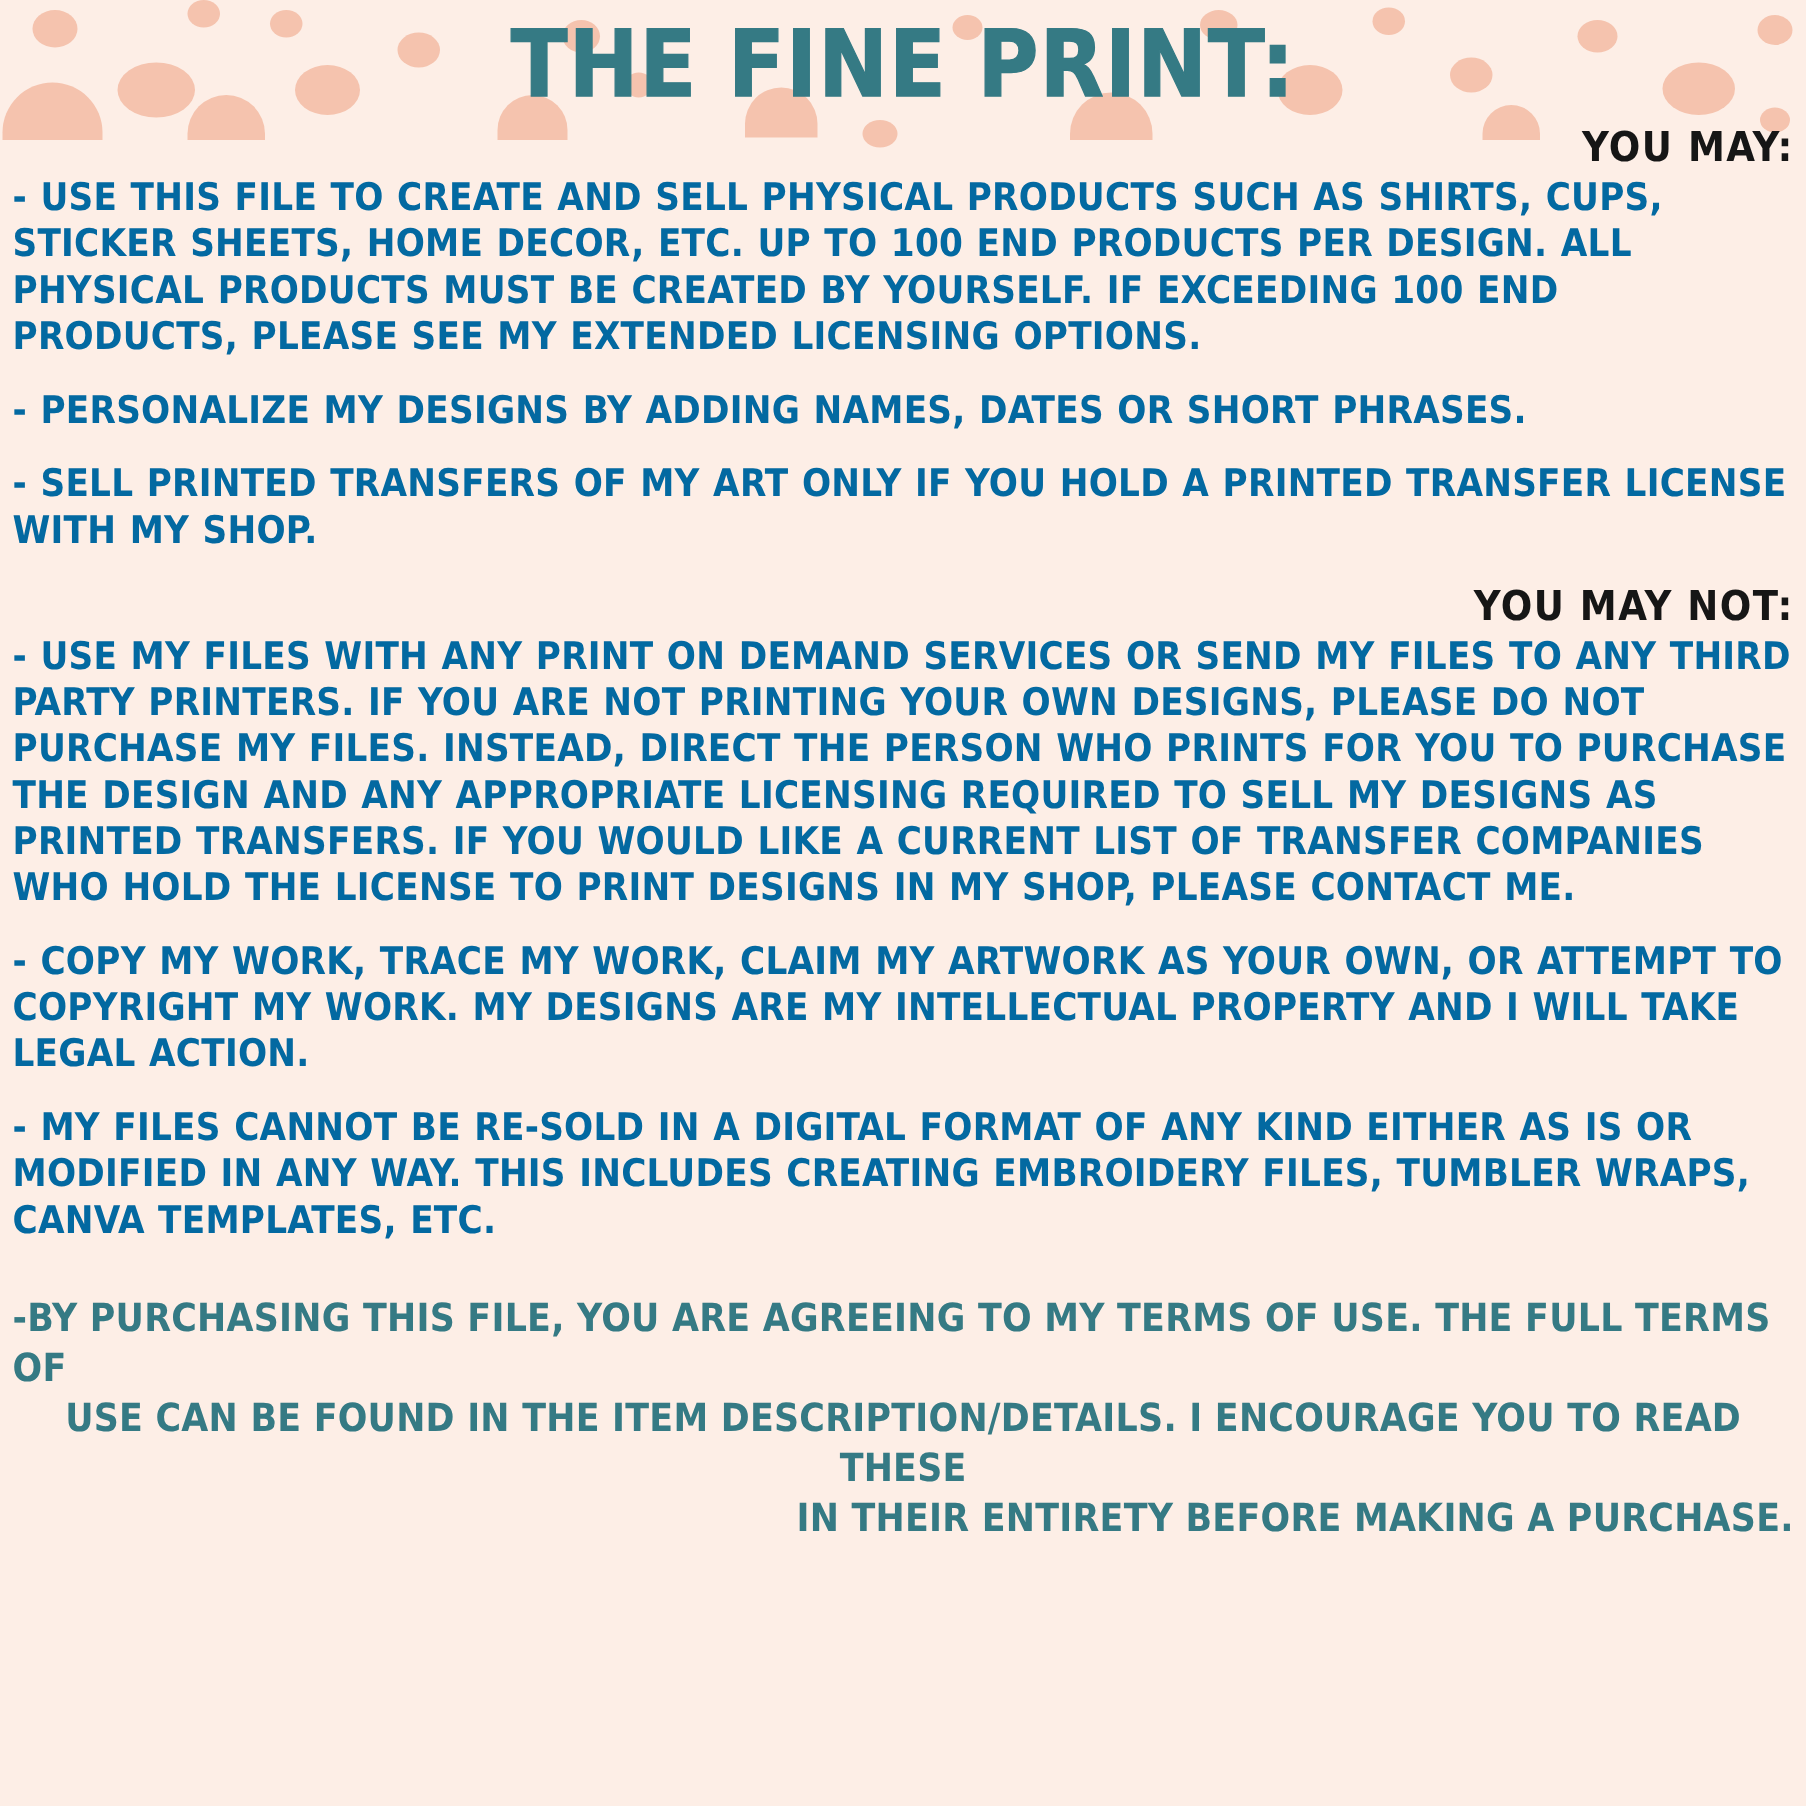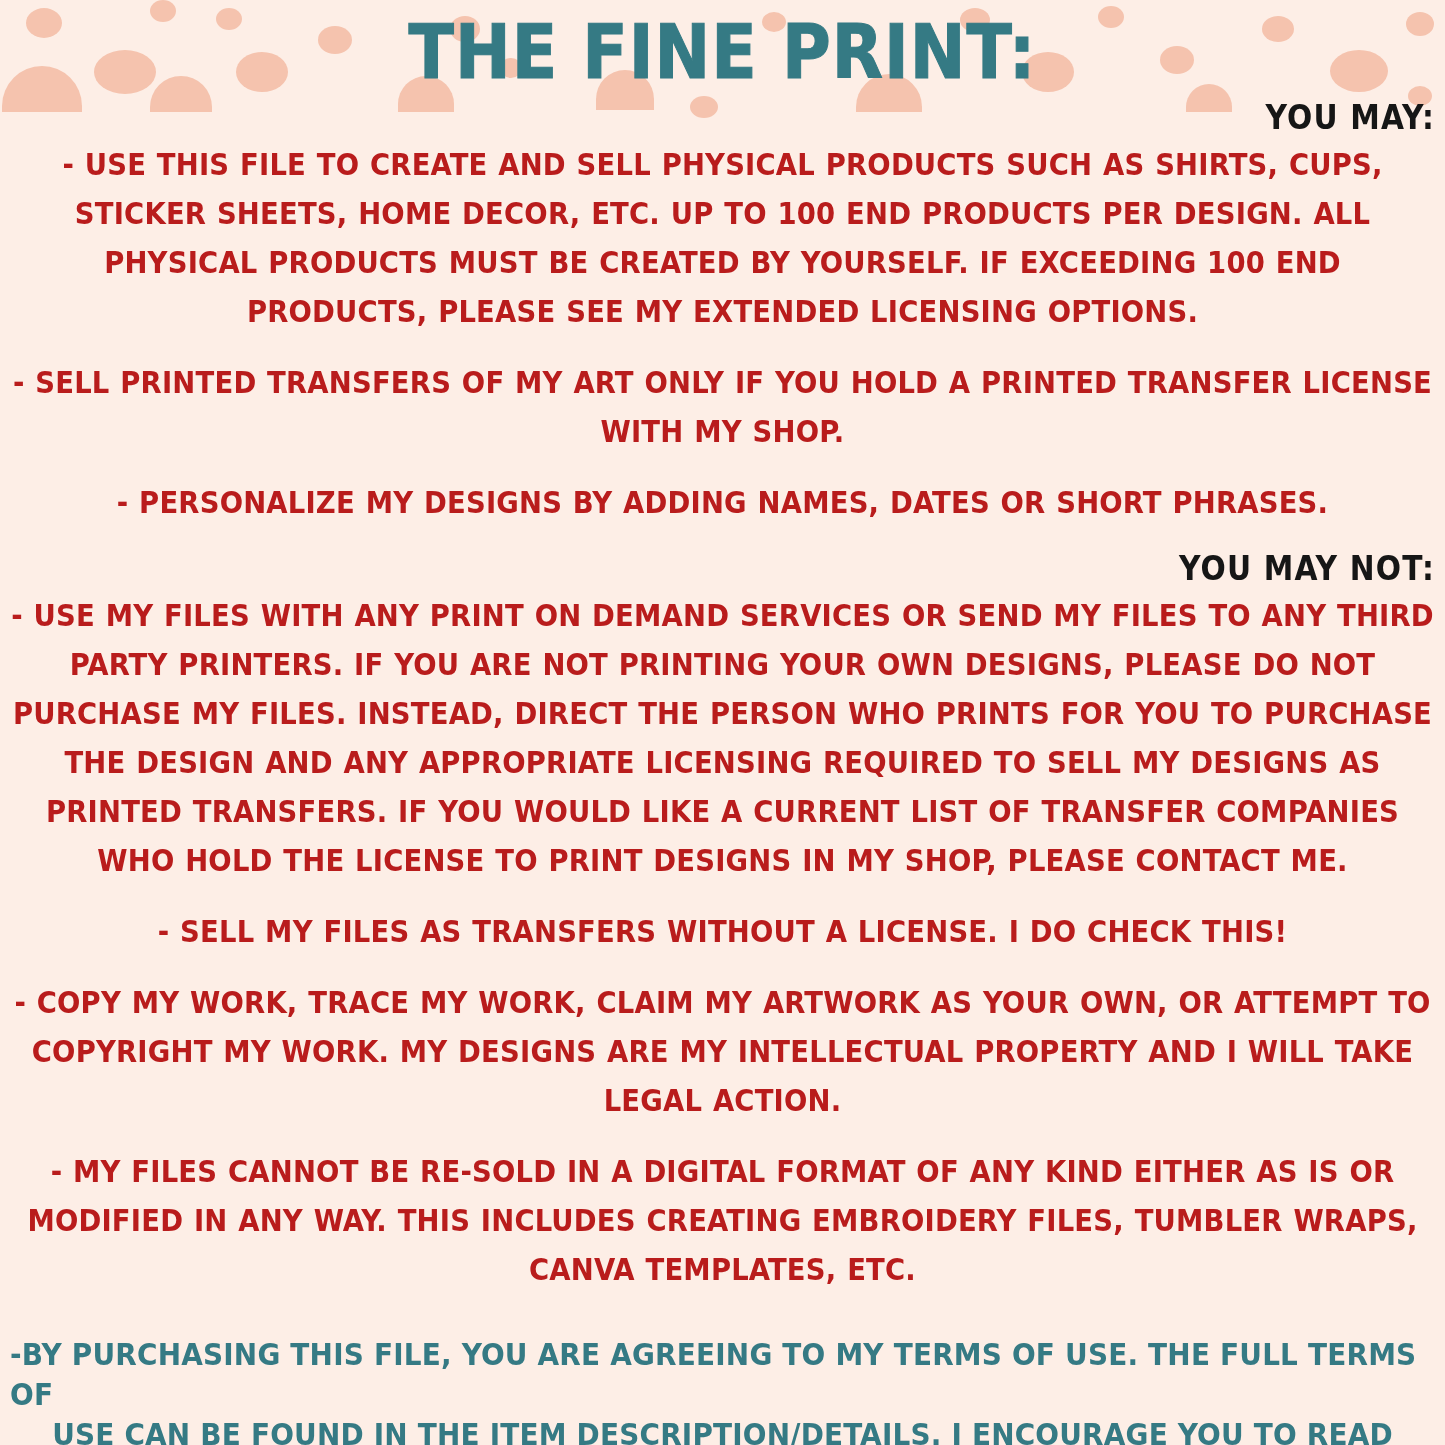--- a/index.html
+++ b/index.html
@@ -65,28 +65,28 @@
     color: #161616;
     font-size: 33px;
     line-height: 40px;
     font-weight: bold;
     letter-spacing: 1.2px;
     text-transform: uppercase;
     margin: 6px 0 2px 0;
   }
 
   .para {
-    color: #b91c1c;
+    color: #0369a1;
     font-size: 30.5px;
-    line-height: 49px;
+    line-height: 37px;
     letter-spacing: 0.2px;
     text-transform: uppercase;
     font-weight: bold;
     margin: 0 0 22px 0;
-    text-align: center;
+    text-align: left;
     word-spacing: 1px;
   }
   .para.tight { margin-bottom: 20px; }
 
   .footer {
     color: #357a84;
     font-size: 31px;
     line-height: 40px;
     letter-spacing: 0.2px;
     font-weight: bold;
@@ -129,26 +129,25 @@
     <div class="dot" style="left:1408px; top:86px; width:24px; height:20px;"></div>
     <div class="dot" style="left:762px; top:12px; width:24px; height:20px;"></div>
   </div>
 
   <div id="content">
 
     <div class="title">THE FINE PRINT:</div>
 
     <div class="section-head">YOU MAY:</div>
     <p class="para">- USE THIS FILE TO CREATE AND SELL PHYSICAL PRODUCTS SUCH AS SHIRTS, CUPS, STICKER SHEETS, HOME DECOR, ETC. UP TO 100 END PRODUCTS PER DESIGN. ALL PHYSICAL PRODUCTS MUST BE CREATED BY YOURSELF. IF EXCEEDING 100 END PRODUCTS, PLEASE SEE MY EXTENDED LICENSING OPTIONS.</p>
+    <p class="para">- PERSONALIZE MY DESIGNS BY ADDING NAMES, DATES OR SHORT PHRASES.</p>
     <p class="para">- SELL PRINTED TRANSFERS OF MY ART ONLY IF YOU HOLD A PRINTED TRANSFER LICENSE WITH MY SHOP.</p>
-    <p class="para">- PERSONALIZE MY DESIGNS BY ADDING NAMES, DATES OR SHORT PHRASES.</p>
 
     <div class="section-head">YOU MAY NOT:</div>
     <p class="para">- USE MY FILES WITH ANY PRINT ON DEMAND SERVICES OR SEND MY FILES TO ANY THIRD PARTY PRINTERS. IF YOU ARE NOT PRINTING YOUR OWN DESIGNS, PLEASE DO NOT PURCHASE MY FILES. INSTEAD, DIRECT THE PERSON WHO PRINTS FOR YOU TO PURCHASE THE DESIGN AND ANY APPROPRIATE LICENSING REQUIRED TO SELL MY DESIGNS AS PRINTED TRANSFERS. IF YOU WOULD LIKE A CURRENT LIST OF TRANSFER COMPANIES WHO HOLD THE LICENSE TO PRINT DESIGNS IN MY SHOP, PLEASE CONTACT ME.</p>
-    <p class="para">- SELL MY FILES AS TRANSFERS WITHOUT A LICENSE. I DO CHECK THIS!</p>
     <p class="para">- COPY MY WORK, TRACE MY WORK, CLAIM MY ARTWORK AS YOUR OWN, OR ATTEMPT TO COPYRIGHT MY WORK. MY DESIGNS ARE MY INTELLECTUAL PROPERTY AND I WILL TAKE LEGAL ACTION.</p>
     <p class="para tight">- MY FILES CANNOT BE RE-SOLD IN A DIGITAL FORMAT OF ANY KIND EITHER AS IS OR MODIFIED IN ANY WAY. THIS INCLUDES CREATING EMBROIDERY FILES, TUMBLER WRAPS, CANVA TEMPLATES, ETC.</p>
 
     <div class="footer">
       <div class="line1">-BY PURCHASING THIS FILE, YOU ARE AGREEING TO MY TERMS OF USE. THE FULL TERMS OF</div>
       <div class="line2">USE CAN BE FOUND IN THE ITEM DESCRIPTION/DETAILS. I ENCOURAGE YOU TO READ THESE</div>
       <div class="line3">IN THEIR ENTIRETY BEFORE MAKING A PURCHASE.</div>
     </div>
 
   </div>

